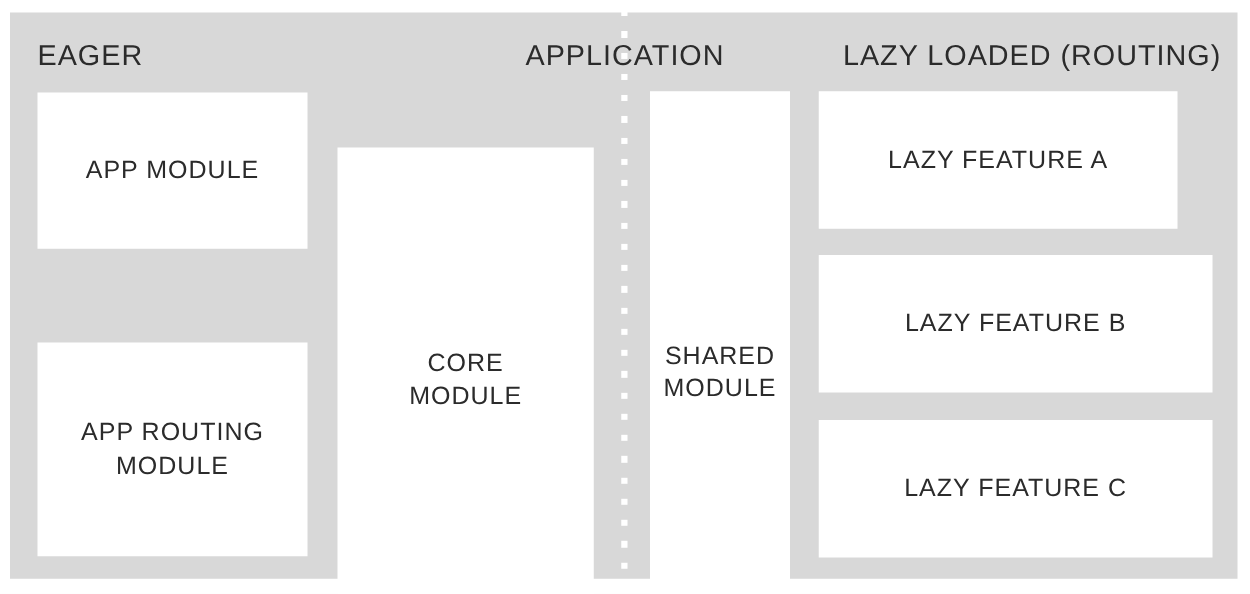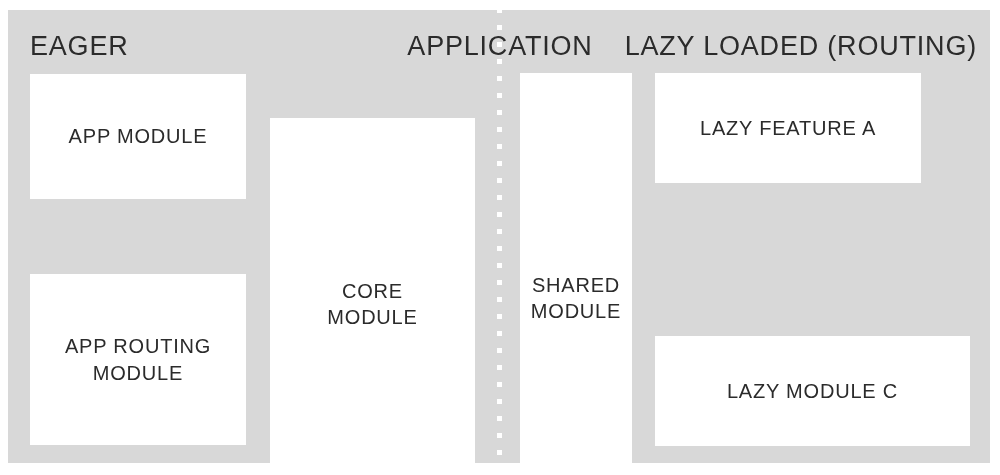--- a/index.html
+++ b/index.html
@@ -16,21 +16,21 @@
   }
   .app-container {
     position: absolute;
     left: 8px; top: 10px;
     width: 982px; height: 453px;
     background: #d8d8d8;
   }
   .section-label {
     position: absolute;
     top: 31px;
-    font-size: 27px;
+    font-size: 23px;
     letter-spacing: 0.8px;
     color: #2b2b2b;
     z-index: 3;
     white-space: nowrap;
   }
   .label-eager { left: 30px; }
   .label-application { left: 0; width: 1000px; text-align: center; }
   .label-lazy { right: 23px; text-align: right; }
   .module-box {
     position: absolute;
@@ -43,21 +43,21 @@
     font-size: 20px;
     letter-spacing: 0.8px;
     line-height: 1.32;
     white-space: pre-line;
     z-index: 1;
   }
   .box-app-module        { left: 30px;  top: 74px;  width: 216px; height: 125px; }
   .box-app-routing       { left: 30px;  top: 274px; width: 216px; height: 171px; text-align: center; }
   .box-core-module       { left: 270px; top: 73px;  width: 205px; height: 372px; margin-top: 45px; }
   .box-shared-module     { left: 520px; top: 73px;  width: 112px; height: 450px; }
-  .box-lazy-feature-a    { left: 655px; top: 73px;  width: 266px; height: 110px; }
+  .box-lazy-feature-a    { left: 655px; top: 73px;  width: 287px; height: 110px; }
   .box-lazy-feature-b    { left: 655px; top: 204px; width: 315px; height: 110px; }
   .box-lazy-feature-c    { left: 655px; top: 336px; width: 315px; height: 110px; }
   .dotted-divider {
     position: absolute;
     left: 497px; top: 0;
     width: 5px; height: 475px;
     background-image: repeating-linear-gradient(
       to bottom,
       #ffffff 0px, #ffffff 5px,
       rgba(255,255,255,0) 5px, rgba(255,255,255,0) 17px
@@ -87,16 +87,17 @@
 MODULE</div>
 
   <div class="module-box box-core-module">CORE
 MODULE</div>
 
   <div class="module-box box-shared-module">SHARED
 MODULE</div>
 
   <div class="module-box box-lazy-feature-a">LAZY FEATURE A</div>
 
+  <div class="module-box box-lazy-feature-b">LAZY FEATURE B</div>
 
-  <div class="module-box box-lazy-feature-c">LAZY MODULE C</div>
+  <div class="module-box box-lazy-feature-c">LAZY FEATURE C</div>
 
 </div>
 
 </body></html>

